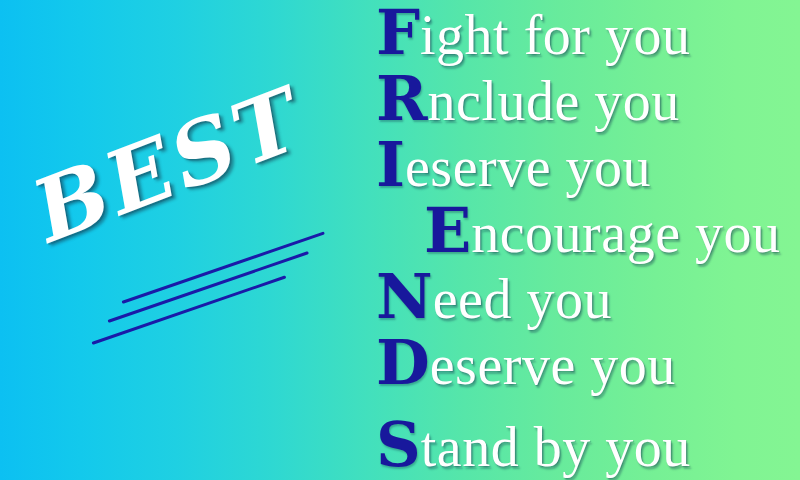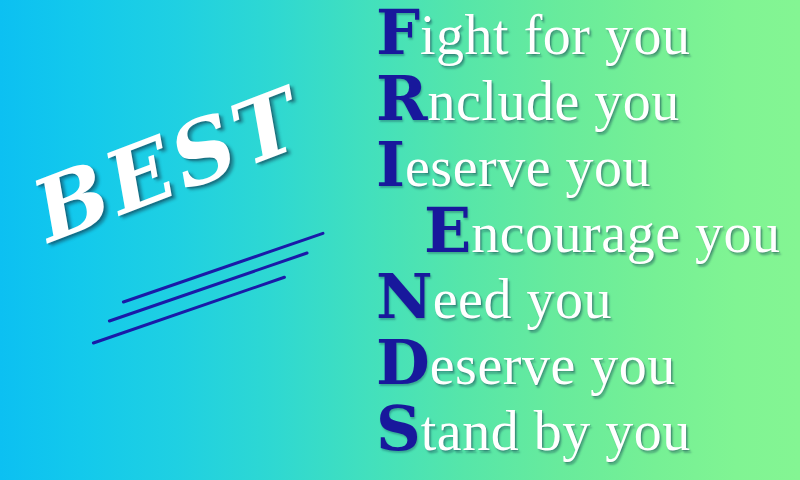--- a/index.html
+++ b/index.html
@@ -83,21 +83,21 @@
     height: 66px;
     white-space: nowrap;
     line-height: 66px;
   }
   .acrostic-row:nth-child(1) { top: 0px; }
   .acrostic-row:nth-child(2) { top: 66px; }
   .acrostic-row:nth-child(3) { top: 132px; }
   .acrostic-row:nth-child(4) { top: 198px; margin-left: 48px; }
   .acrostic-row:nth-child(5) { top: 264px; }
   .acrostic-row:nth-child(6) { top: 330px; text-align: right; }
-  .acrostic-row:nth-child(7) { top: 396px; }
+  .acrostic-row:nth-child(7) { top: 412px; }
 
   .initial {
     font-family: "DejaVu Serif", "Liberation Serif", serif;
     font-weight: 700;
     font-size: 62px;
     color: #18189c;
     vertical-align: baseline;
     text-shadow: 1px 2px 2px rgba(10, 40, 70, .30);
   }
 

